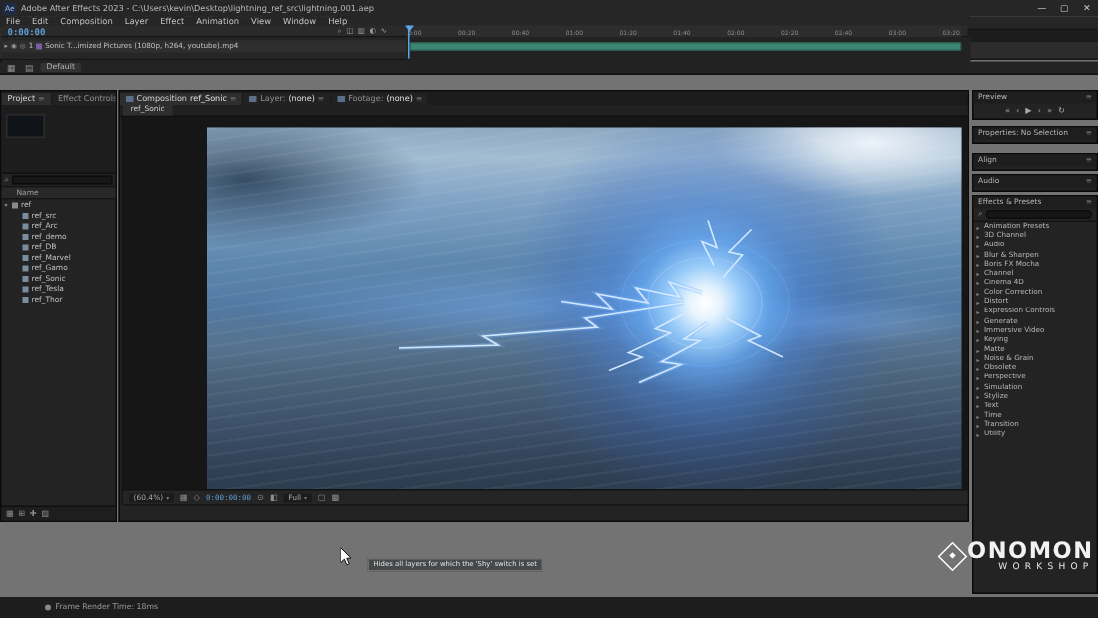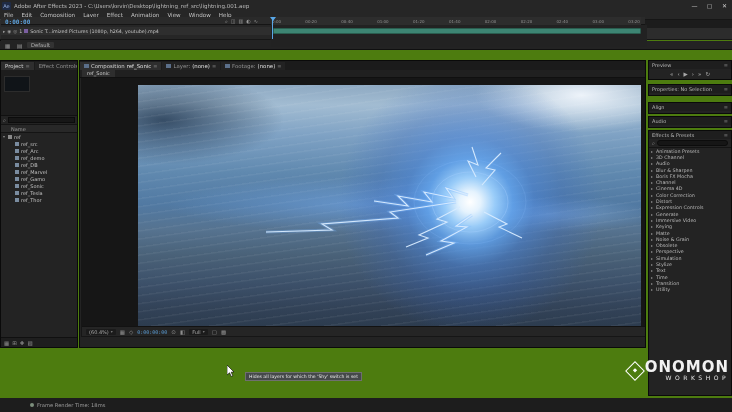--- a/index.html
+++ b/index.html
@@ -1,17 +1,17 @@
 <!DOCTYPE html>
 <html style="--accent: #3f8de0; --timecode: #5c9fd8; --layer-bar: #3d8573;"><head>
 <meta charset="utf-8">
 <style>
   html,body{margin:0;padding:0;background:#000;}
   *{box-sizing:border-box;}
-  .app{position:relative;width:732px;height:412px;background:#4d7c0f;font-family:"DejaVu Sans",sans-serif;color:#bdbdbd;overflow:hidden;}
+  .app{position:relative;width:732px;height:412px;background:#737373;font-family:"DejaVu Sans",sans-serif;color:#bdbdbd;overflow:hidden;}
 
   
   .titlebar{position:absolute;left:0;top:0;width:732px;height:11px;background:#262626;display:flex;align-items:center;}
   .app-icon{width:9px;height:8px;background:#1f2b45;color:#9db8e8;font-size:5px;line-height:8px;text-align:center;margin:0 3px 0 2px;border-radius:1px;}
   .win-title{flex:1;font-size:5.5px;color:#b9b9b9;white-space:nowrap;overflow:hidden;}
   .win-controls{display:flex;}
   .win-controls span{width:15px;text-align:center;font-size:6px;color:#cfcfcf;line-height:11px;}
   .menubar{position:absolute;left:0;top:11px;width:732px;height:9px;background:#262626;border-bottom:1px solid #161616;display:flex;align-items:center;}
   .menu-item{padding:0 4px;font-size:5.6px;color:#c3c3c3;}
 

